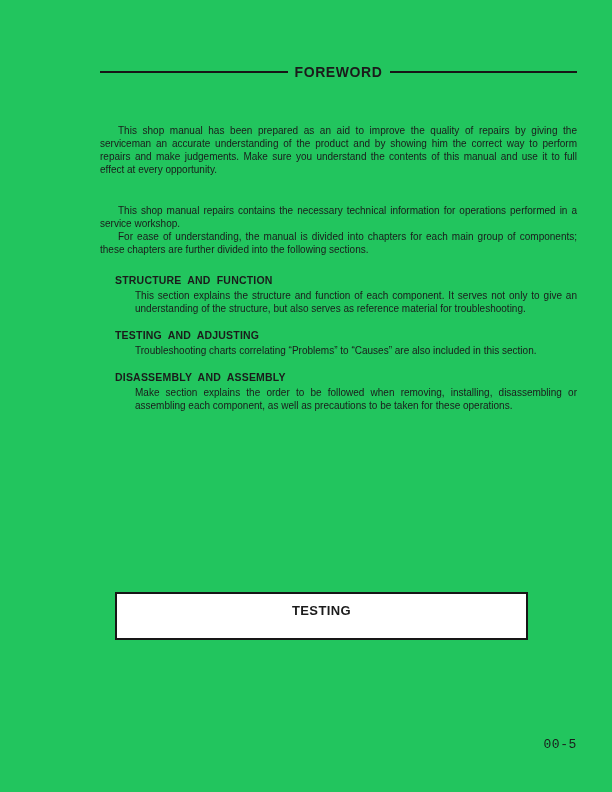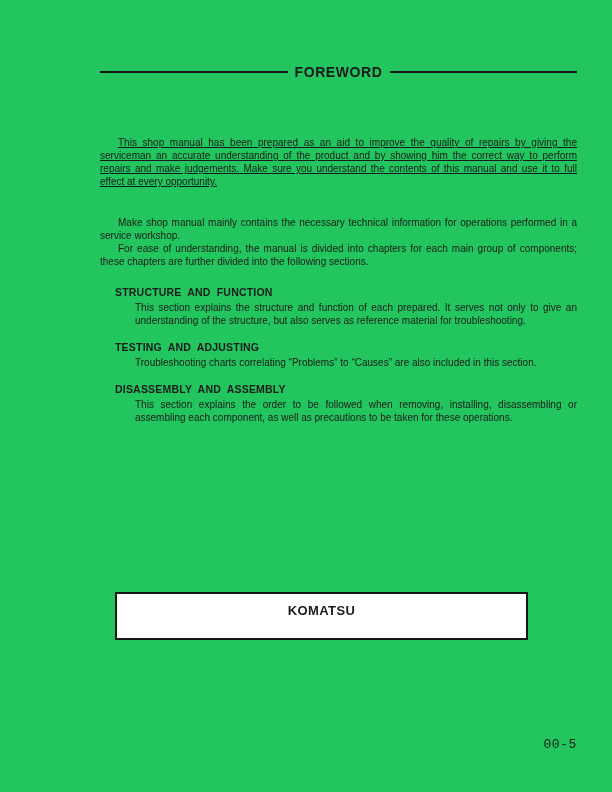--- a/index.html
+++ b/index.html
@@ -48,21 +48,21 @@
     margin: 0;
   }
   .body {
     font-size: 10px;
     line-height: 13px;
     text-align: justify;
   }
   .indent {
     text-indent: 18px;
   }
-  .intro-block-1 { margin-top: 56px; text-decoration: underline; }
+  .intro-block-1 { margin-top: 44px; }
   .intro-block-2 { margin-top: 28px; }
   .sections {
     margin-top: 18px;
     margin-left: 15px;
   }
   .section { margin-top: 14px; }
   .sec-heading {
     margin: 0;
     font-size: 10.5px;
     font-weight: bold;
@@ -118,43 +118,43 @@
       <span class="rule"></span>
       <span class="title">FOREWORD</span>
       <span class="rule"></span>
     </div>
 
     <div class="intro-block-1">
       <p class="body indent">This shop manual has been prepared as an aid to improve the quality of repairs by giving the serviceman an accurate understanding of the product and by showing him the correct way to perform repairs and make judgements. Make sure you understand the contents of this manual and use it to full effect at every opportunity.</p>
     </div>
 
     <div class="intro-block-2">
-      <p class="body indent">Make shop manual mainly contains the necessary technical information for operations performed in a service workshop.</p>
+      <p class="body indent">This shop manual repairs contains the necessary technical information for operations performed in a service workshop.</p>
       <p class="body indent">For ease of understanding, the manual is divided into chapters for each main group of components; these chapters are further divided into the following sections.</p>
     </div>
 
     <div class="sections">
 
       <div class="section">
         <h3 class="sec-heading">STRUCTURE AND FUNCTION</h3>
-        <p class="body sec-body">This section explains the structure and function of each prepared. It serves not only to give an understanding of the structure, but also serves as reference material for troubleshooting.</p>
+        <p class="body sec-body">This section explains the structure and function of each component. It serves not only to give an understanding of the structure, but also serves as reference material for troubleshooting.</p>
       </div>
 
       <div class="section">
         <h3 class="sec-heading">TESTING AND ADJUSTING</h3>
         <p class="body sec-body">Troubleshooting charts correlating “Problems” to “Causes” are also included in this section.</p>
       </div>
 
       <div class="section">
         <h3 class="sec-heading">DISASSEMBLY AND ASSEMBLY</h3>
-        <p class="body sec-body">This section explains the order to be followed when removing, installing, disassembling or assembling each component, as well as precautions to be taken for these operations.</p>
+        <p class="body sec-body">Make section explains the order to be followed when removing, installing, disassembling or assembling each component, as well as precautions to be taken for these operations.</p>
       </div>
 
 
     </div>
   </div>
 
   <div class="notice-box">
-    <div class="notice-title">KOMATSU</div>
+    <div class="notice-title">TESTING</div>
   </div>
 
   <div class="page-number">00-5</div>
 </div>
 
 </body></html>

